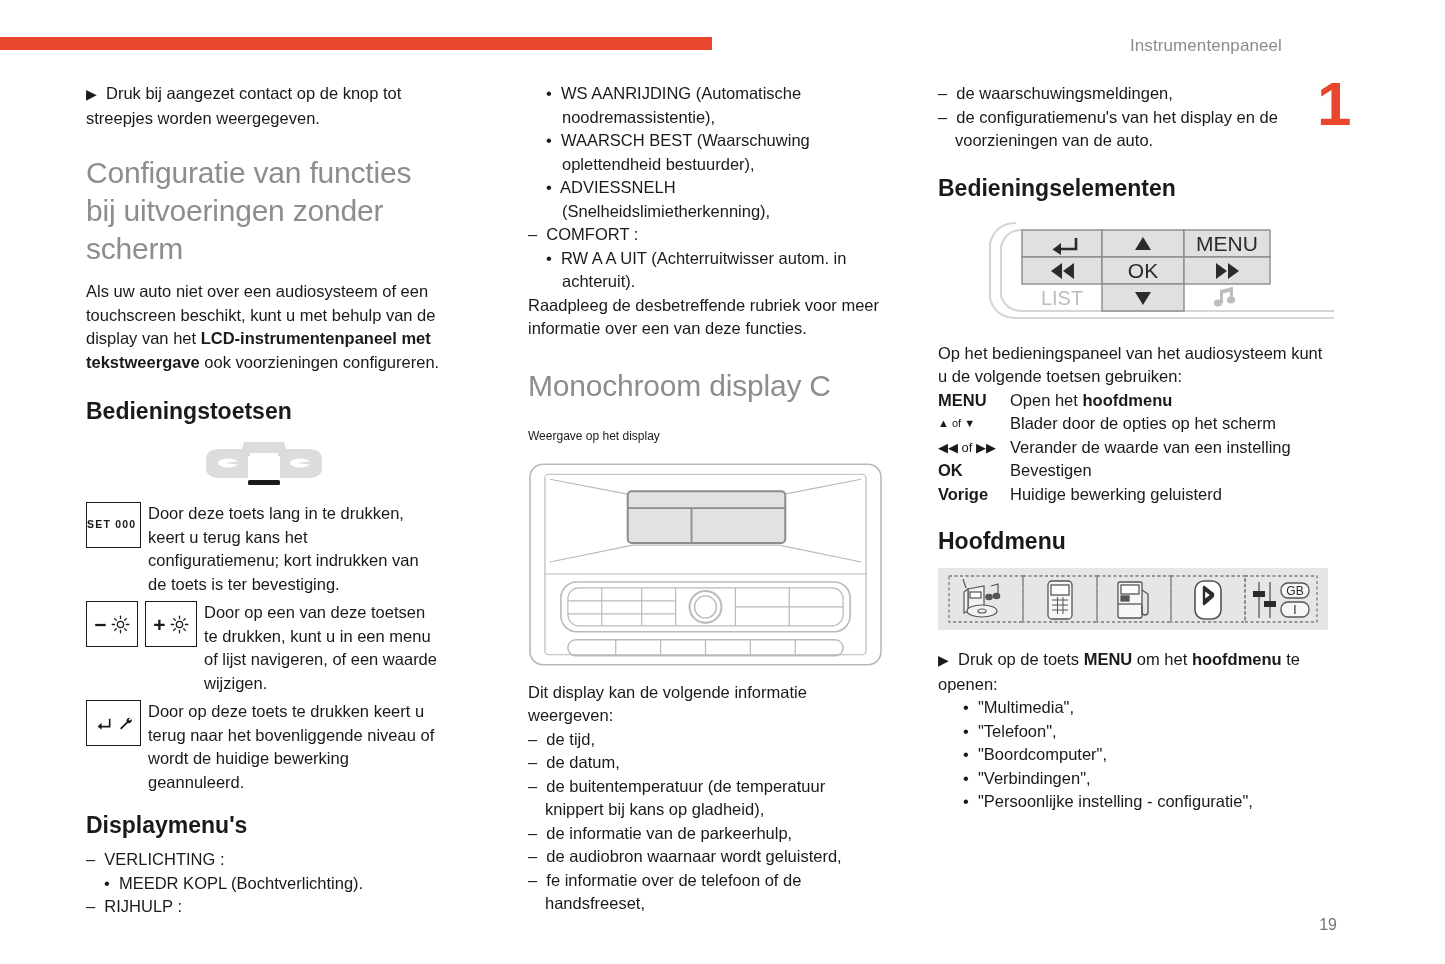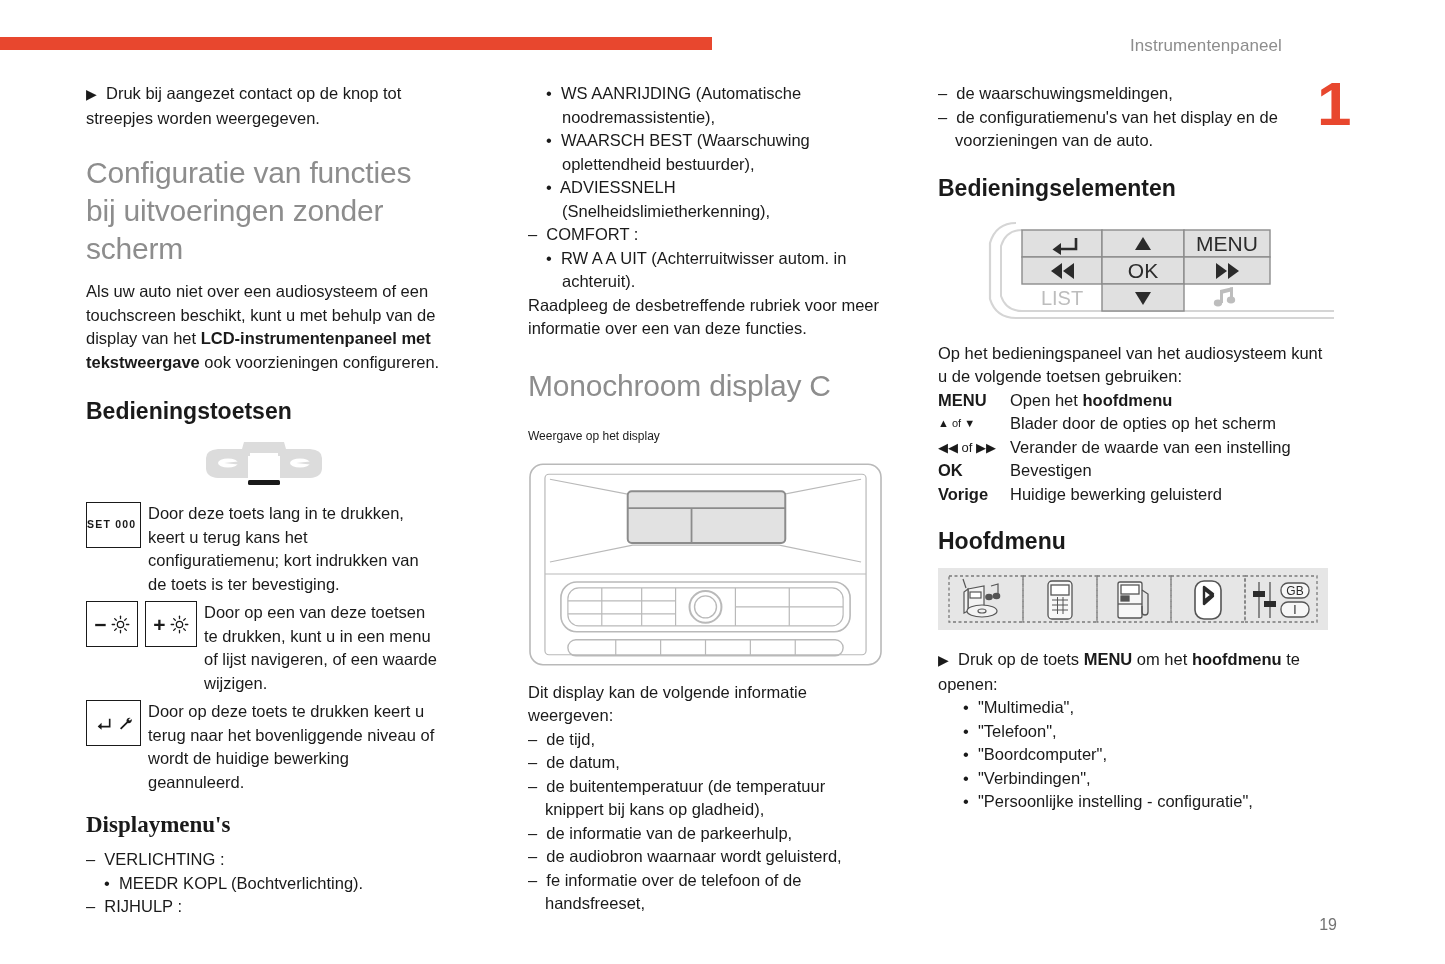--- a/index.html
+++ b/index.html
@@ -199,21 +199,21 @@
             <path d="M8.5 8 L3.5 13 L8.5 17.2 Z" fill="#1a1a1a"></path>
           </svg>
           <svg class="wrench-icon" viewBox="0 0 24 24">
             <path d="M20.5 4.5 a4.6 4.6 0 0 0 -6.1 5.6 L4.5 20 l1.9 1.9 L16.3 12 a4.6 4.6 0 0 0 5.6 -6.1 l-2.7 2.7 -2.1 -2.1 z" fill="#1a1a1a"></path>
           </svg>
         </div>
       </div>
       <div class="key-text-wrap">Door op deze toets te drukken keert u terug naar het bovenliggende niveau of wordt de huidige bewerking geannuleerd.</div>
     </div>
 
-    <h2 class="sub" style="margin-top:16px;font-family:Liberation Serif, serif;">Displaymenu's</h2>
+    <h2 class="sub" style="margin-top:16px;">Displaymenu's</h2>
 
     <div class="dash-item">
       <span>–</span>&nbsp; <span>VERLICHTING :</span>
     </div>
     <div class="bullet-item">
       <span>•</span>&nbsp; <span>MEEDR KOPL (Bochtverlichting).</span>
     </div>
     <div class="dash-item">
       <span>–</span>&nbsp; <span>RIJHULP :</span>
     </div>

